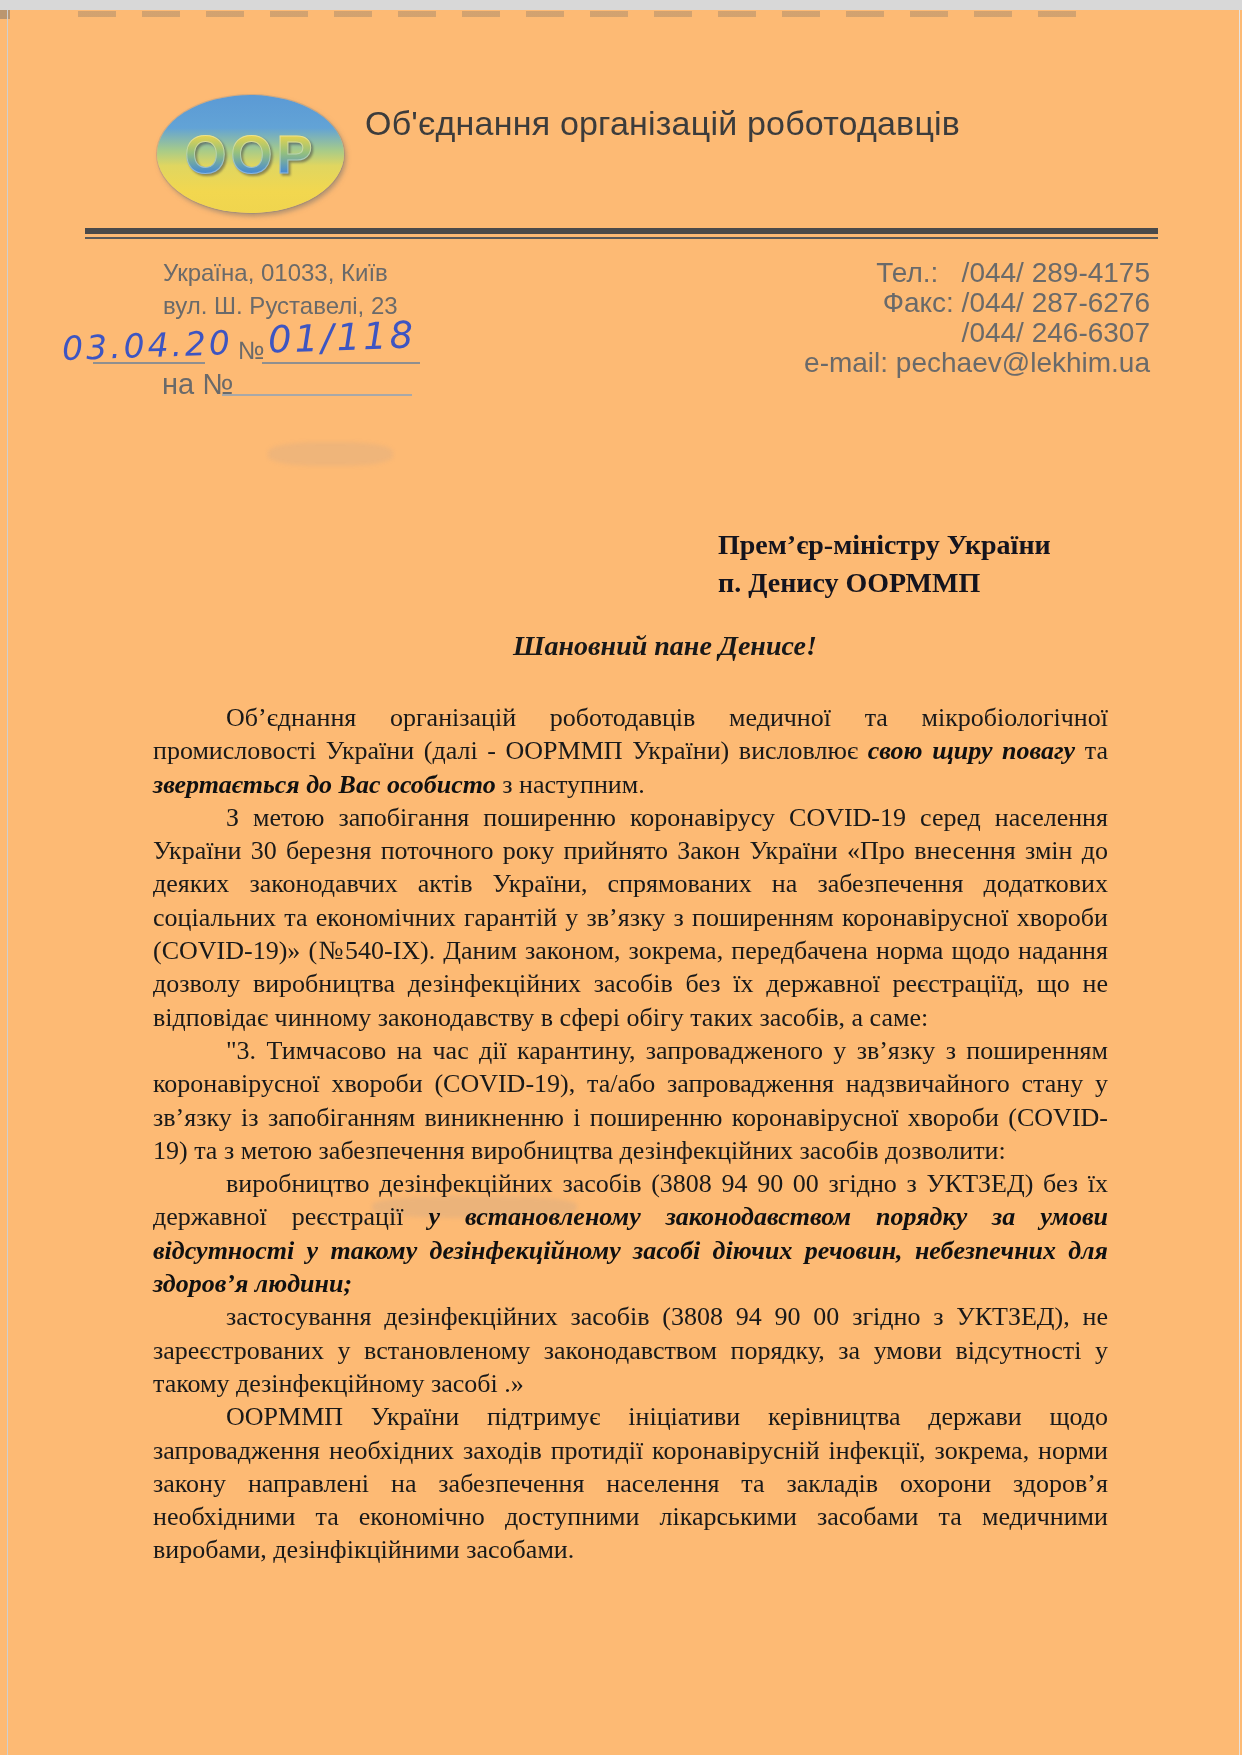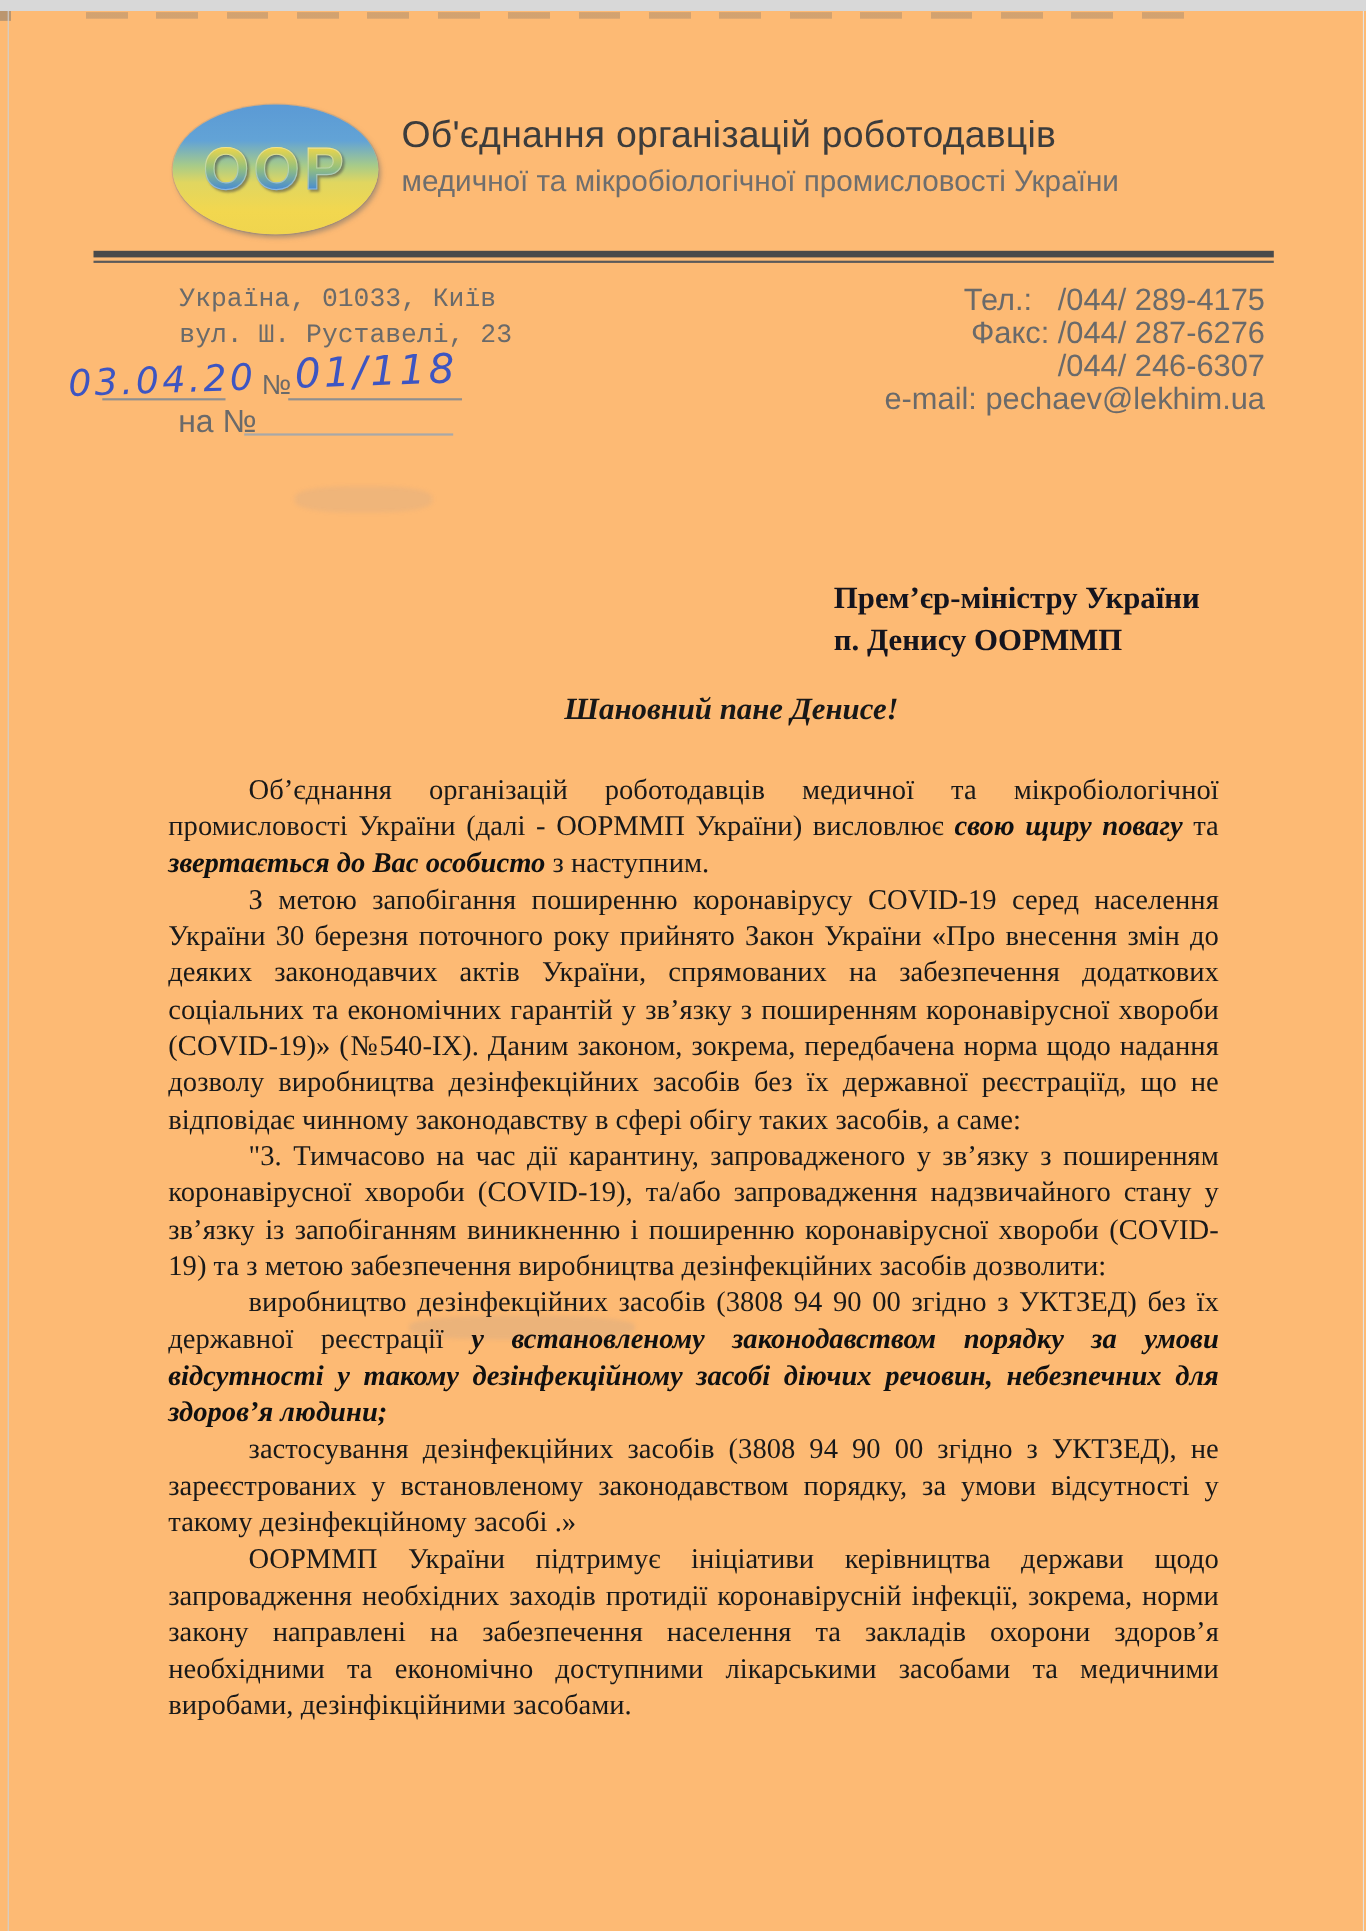--- a/index.html
+++ b/index.html
@@ -40,21 +40,21 @@
     letter-spacing:.2px;
   }
   .org-line2{
     position:absolute;left:365px;top:140px;
     font-family:"Liberation Sans",sans-serif;font-size:27px;color:#6e6e6e;
   }
   .rule-thick{position:absolute;left:85px;top:218px;width:1073px;height:6px;background:#4a4a4a;}
   .rule-thin{position:absolute;left:85px;top:227px;width:1073px;height:2px;background:#5a5a5a;}
   .addr{
     position:absolute;left:163px;top:246px;
-    font-family:Liberation Mono, monospace;font-size:24px;line-height:33px;color:#6a6a6a;
+    font-family:Liberation Sans, sans-serif;font-size:24px;line-height:33px;color:#6a6a6a;
   }
   .contacts{
     position:absolute;left:748px;top:248px;width:402px;text-align:right;
     font-family:"Liberation Sans",sans-serif;font-size:28px;line-height:30px;color:#6a6a6a;
   }
   .contacts div{white-space:pre;}
   .hand{
     font-family:"DejaVu Sans",sans-serif;font-style:italic;color:#3d55c2;
     letter-spacing:3px;
   }
@@ -63,21 +63,21 @@
   .num-label{position:absolute;left:238px;top:326px;font-family:"Liberation Sans",sans-serif;
     font-size:25px;color:#6a6a6a;}
   .ref-label{position:absolute;left:162px;top:358px;font-family:"Liberation Sans",sans-serif;
     font-size:29px;color:#6a6a6a;}
   .uline{position:absolute;height:2px;background:#8f8f8f;}
   .uline-date{left:93px;top:352px;width:112px;}
   .uline-num{left:262px;top:352px;width:158px;}
   .uline-ref{left:222px;top:384px;width:190px;background:#a8a8a8;}
   
   .recipient{
-    position:absolute;left:758px;top:516px;
+    position:absolute;left:718px;top:516px;
     font-weight:bold;font-size:28px;line-height:38px;color:#14141e;
   }
   .salutation{
     position:absolute;left:513px;top:620px;
     font-weight:bold;font-style:italic;font-size:28px;color:#181818;text-align:center;
   }
   .body-text{
     position:absolute;left:153px;top:691px;width:955px;
     font-size:26px;line-height:33.3px;text-align:justify;color:#191919;
   }
@@ -93,21 +93,20 @@
   <div class="corner-mark"></div>
   <div class="edge-left"></div>
   <div class="edge-right"></div>
   <div class="smudge-a"></div>
   <div class="smudge-b"></div>
 
   <div class="logo">
     <span class="logo-text">ООР</span>
   </div>
   <div class="org-line1">Об'єднання організацій роботодавців</div>
-  <div class="org-line2">медичної та мікробіологічної промисловості України</div>
   <div class="rule-thick"></div>
   <div class="rule-thin"></div>
 
   <div class="addr">
     <div>Україна, 01033, Київ</div>
     <div>вул. Ш. Руставелі, 23</div>
   </div>
 
   <div class="contacts" id="contacts">
       <div>Тел.:   /044/ 289-4175</div>

